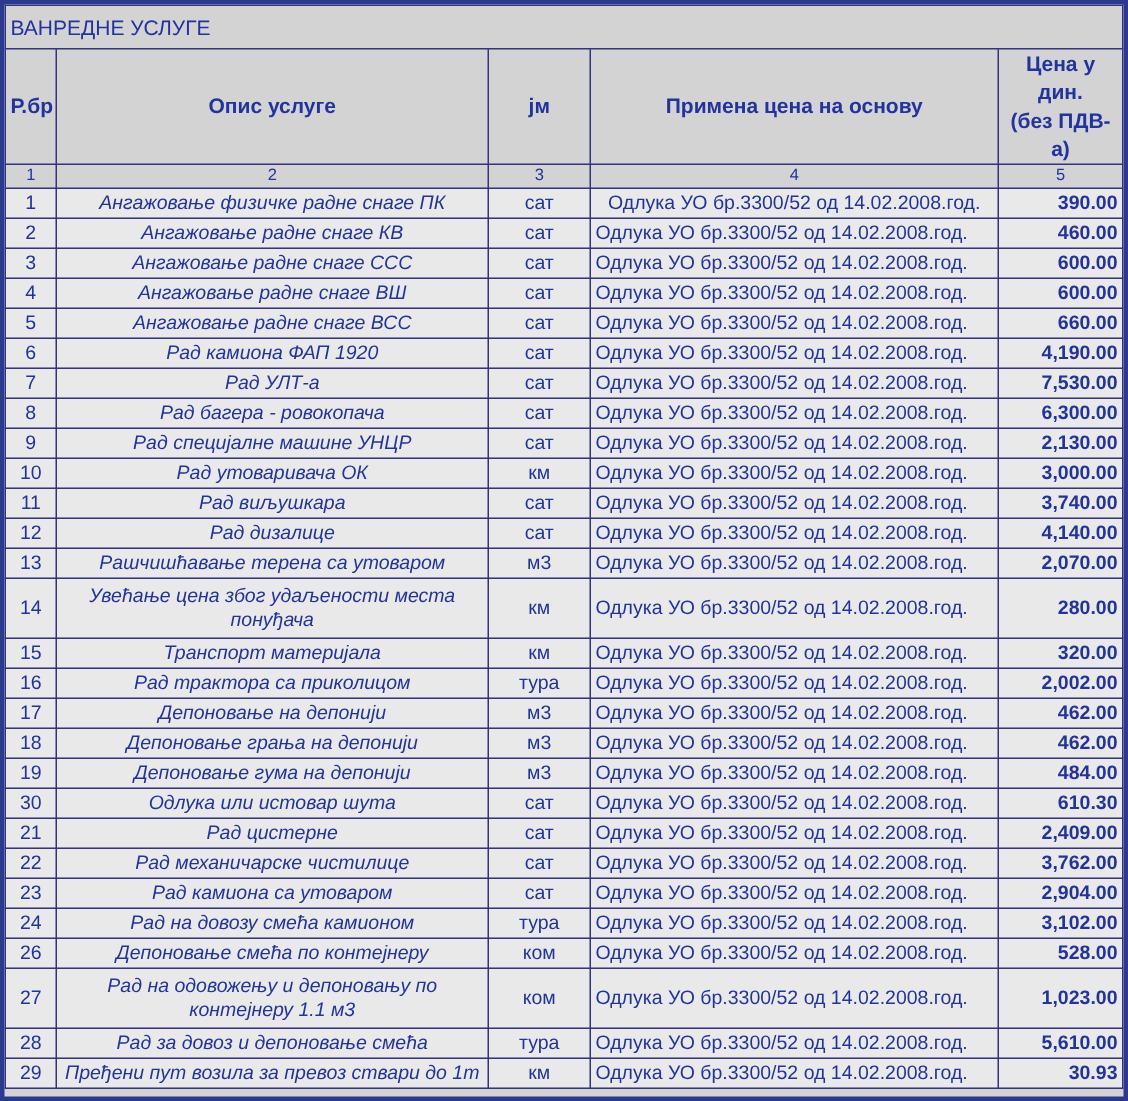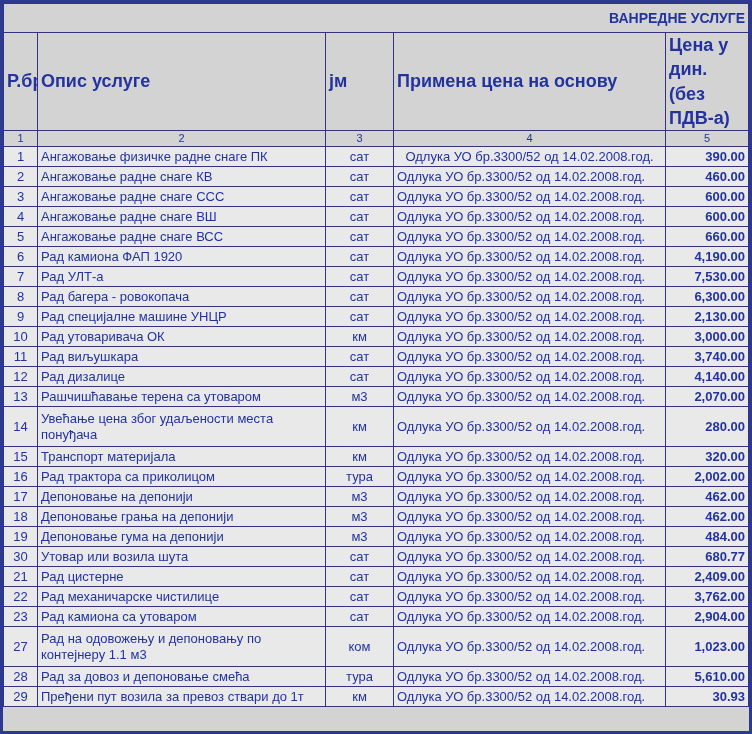--- a/index.html
+++ b/index.html
@@ -22,37 +22,37 @@
     color:var(--ink);
   }
   .price-table th,.price-table td{
     border:1px solid var(--border);
     padding:0 3px;
     overflow:hidden;
     vertical-align:middle;
   }
   tr.title-row td{
     height:28px;background:var(--bg-head);
-    text-align:right;font-weight:bold;font-size:14px;
+    text-align:left;font-weight:normal;font-size:14px;
   }
   tr.header-row th{
     height:44px;background:var(--bg-head);
-    text-align:left;font-weight:bold;font-size:18px;line-height:1.35;
+    text-align:center;font-weight:bold;font-size:14px;line-height:1.35;
   }
   tr.numbering-row td{
     height:15px;background:var(--bg-head);
     text-align:center;font-weight:normal;font-size:11px;line-height:1;
   }
   tbody tr.data-row td{
     height:19px;background:var(--bg-row);
     font-size:13px;line-height:1.2;
   }
   tbody tr.data-row.tall td{height:39px;}
   td.c-num{text-align:center;}
-  td.c-desc{text-align:left;white-space:pre-line;}
+  td.c-desc{text-align:center;white-space:pre-line;font-style:italic;}
   td.c-unit{text-align:center;}
   td.c-basis{text-align:left;white-space:nowrap;}
   td.c-basis.center{text-align:center;}
   td.c-price{text-align:right;font-weight:bold;}
 </style>
 </head>
 <body>
 
 <div class="frame">
   <table class="price-table">
@@ -215,24 +215,24 @@
   </tr>
         <tr class="data-row">
     <td class="c-num">19</td>
     <td class="c-desc">Депоновање гума на депонији</td>
     <td class="c-unit">м3</td>
     <td class="c-basis">Одлука УО бр.3300/52 од 14.02.2008.год.</td>
     <td class="c-price">484.00</td>
   </tr>
         <tr class="data-row">
     <td class="c-num">30</td>
-    <td class="c-desc">Утовар или возила шута</td>
-    <td class="c-unit">сат</td>
-    <td class="c-basis">Одлука УО бр.3300/52 од 14.02.2008.год.</td>
-    <td class="c-price">680.77</td>
+    <td class="c-desc">Одлука или истовар шута</td>
+    <td class="c-unit">сат</td>
+    <td class="c-basis">Одлука УО бр.3300/52 од 14.02.2008.год.</td>
+    <td class="c-price">610.30</td>
   </tr>
         <tr class="data-row">
     <td class="c-num">21</td>
     <td class="c-desc">Рад цистерне</td>
     <td class="c-unit">сат</td>
     <td class="c-basis">Одлука УО бр.3300/52 од 14.02.2008.год.</td>
     <td class="c-price">2,409.00</td>
   </tr>
         <tr class="data-row">
     <td class="c-num">22</td>
@@ -240,20 +240,34 @@
     <td class="c-unit">сат</td>
     <td class="c-basis">Одлука УО бр.3300/52 од 14.02.2008.год.</td>
     <td class="c-price">3,762.00</td>
   </tr>
         <tr class="data-row">
     <td class="c-num">23</td>
     <td class="c-desc">Рад камиона са утоваром</td>
     <td class="c-unit">сат</td>
     <td class="c-basis">Одлука УО бр.3300/52 од 14.02.2008.год.</td>
     <td class="c-price">2,904.00</td>
+  </tr>
+        <tr class="data-row">
+    <td class="c-num">24</td>
+    <td class="c-desc">Рад на довозу смећа камионом</td>
+    <td class="c-unit">тура</td>
+    <td class="c-basis">Одлука УО бр.3300/52 од 14.02.2008.год.</td>
+    <td class="c-price">3,102.00</td>
+  </tr>
+        <tr class="data-row">
+    <td class="c-num">26</td>
+    <td class="c-desc">Депоновање смећа по контејнеру</td>
+    <td class="c-unit">ком</td>
+    <td class="c-basis">Одлука УО бр.3300/52 од 14.02.2008.год.</td>
+    <td class="c-price">528.00</td>
   </tr>
         <tr class="data-row tall">
     <td class="c-num">27</td>
     <td class="c-desc">Рад на одовожењу и депоновању по
 контејнеру 1.1 м3</td>
     <td class="c-unit">ком</td>
     <td class="c-basis">Одлука УО бр.3300/52 од 14.02.2008.год.</td>
     <td class="c-price">1,023.00</td>
   </tr>
         <tr class="data-row">

